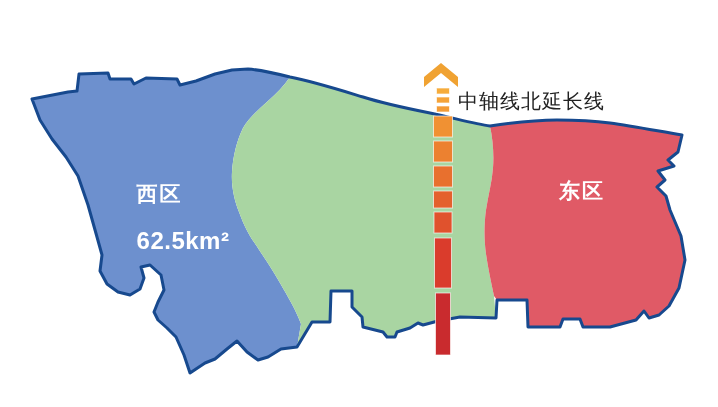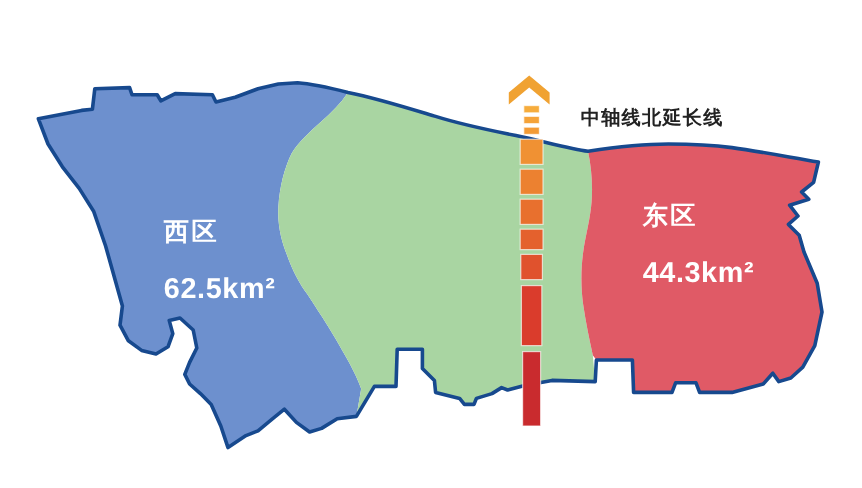--- a/index.html
+++ b/index.html
@@ -11,24 +11,24 @@
   svg.map-svg{position:absolute;left:0;top:0;z-index:1;}
   .labels{position:absolute;inset:0;z-index:2;pointer-events:none;}
   .region-label{
     position:absolute;transform:translateX(-50%);
     text-align:left;color:#ffffff;font-weight:bold;white-space:nowrap;
   }
   .region-label .name{font-size:21px;letter-spacing:2px;line-height:24px;}
   .region-label .area{font-size:24px;letter-spacing:0.5px;line-height:26px;margin-top:22px;}
   .label-west{left:183px;top:182px;}
   .label-green{left:357px;top:179px;}
-  .label-east{left:582px;top:169px;}
+  .label-east{left:582px;top:179px;}
   .axis-label{
-    position:absolute;left:484px;top:88px;
-    font-size:16px;font-weight:bold;color:#222222;letter-spacing:1px;white-space:nowrap;
+    position:absolute;left:458px;top:88px;
+    font-size:20px;font-weight:normal;color:#222222;letter-spacing:1px;white-space:nowrap;
   }
 </style>
 </head>
 <body style="background: rgb(255, 255, 255);">
 
 <div class="stage">
 
   <svg class="map-svg" width="718" height="407" viewBox="0 0 718 407">
 
     <path d="M32,99 L68,92 L77,91 L79,74 L108,73 L110,79 L131,79 L134,84 L146,78 L177,79 L180,85 L196,81 L215,74 L232,70 L248,69
@@ -81,18 +81,17 @@
     <div class="region-label label-west" style="color: rgb(255, 255, 255);">
       <div class="name">西区</div>
       <div class="area">62.5km²</div>
     </div>
 
     <div class="region-label label-green" style="color: rgb(255, 255, 255);">
     </div>
 
     <div class="region-label label-east" style="color: rgb(255, 255, 255);">
       <div class="name">东区</div>
-      <div class="area">44.3km²</div>
     </div>
 
     <div class="axis-label" style="color: rgb(34, 34, 34);">中轴线北延长线</div>
   </div>
 </div>
 
 </body></html>

